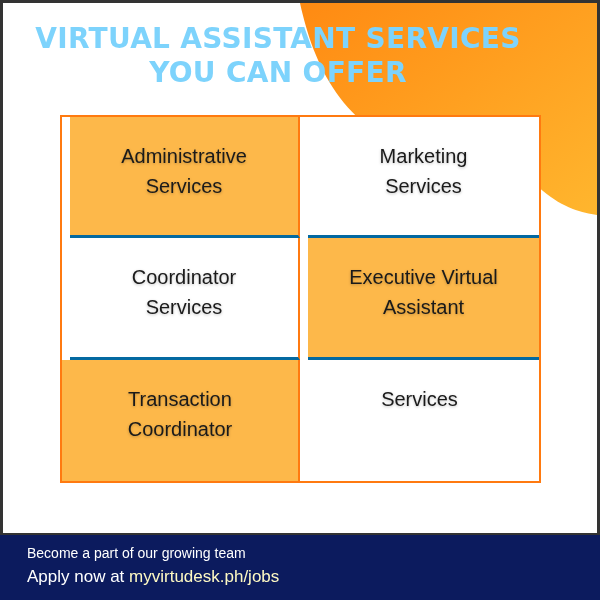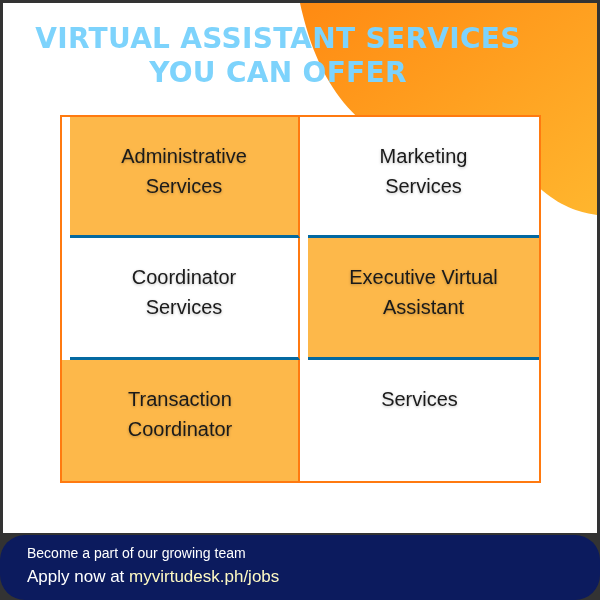--- a/index.html
+++ b/index.html
@@ -6,21 +6,21 @@
     body { width: 600px; height: 600px; position: relative; overflow: hidden; background: #333333; font-family: "DejaVu Sans", sans-serif; }
     .canvas { position: absolute; left: 3px; top: 3px; width: 594px; height: 530px; background: #ffffff; overflow: hidden; }
     .blob { position: absolute; left: 0; top: 0; width: 594px; height: 530px; }
     .title { position: absolute; left: 0; top: 22px; width: 556px; text-align: center; color: #7dd3fc; font-weight: bold; font-size: 28px; line-height: 34px; letter-spacing: 0.3px; }
     .grid { position: absolute; left: 60px; top: 115px; width: 481px; height: 368px; border: 2px solid #ff7a10; box-sizing: border-box; display: grid; grid-template-columns: 238px 1fr; grid-template-rows: 1fr 1fr 1fr; background: #fff; }
     .cell { display: flex; align-items: flex-start; justify-content: center; padding-top: 24px; box-sizing: border-box; text-align: center; font-size: 20px; line-height: 30px; color: #1a1a1a; text-shadow: 0 1px 3px rgba(0,0,0,0.25); font-family: "Liberation Sans", sans-serif; }
     .cell.orange { background: #fdb84a; }
     .cell.white { background: #ffffff; }
     .cell.c0 { border-right: 2px solid #ff7a10; }
     .cell.r0, .cell.r1 { border-bottom: 3px solid #0369a1; margin-left: 8px; }
-    .footer { position: absolute; left: 0; top: 535px; width: 600px; height: 65px; background: #0c1b5e; border-radius: 25px; }
+    .footer { position: absolute; left: 0; top: 535px; width: 600px; height: 65px; background: #0c1b5e; }
     .footer .line1 { position: absolute; left: 27px; top: 10px; color: #ffffff; font-size: 14px; font-family: "Liberation Sans", sans-serif; }
     .footer .line2 { position: absolute; left: 27px; top: 32px; color: #ffffff; font-size: 17px; font-family: "Liberation Sans", sans-serif; }
     .footer .link { color: #fef9c3; }
   </style>
 </head>
 <body>
 
 <div class="canvas">
   <svg class="blob" viewBox="0 0 594 530" preserveAspectRatio="none">
     <defs>

